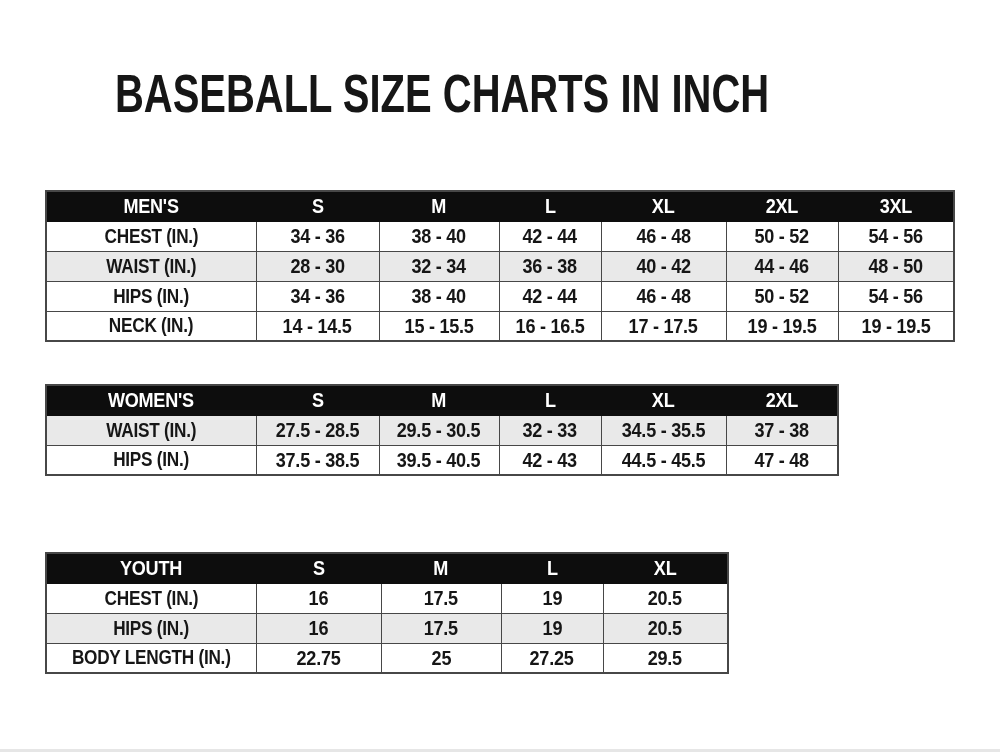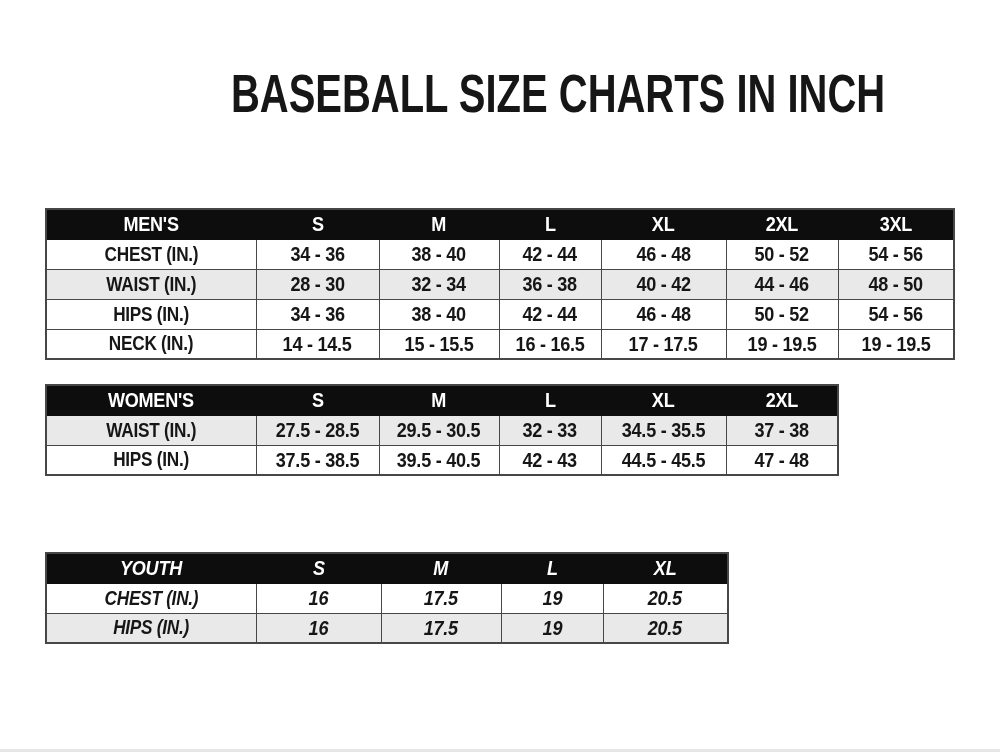--- a/index.html
+++ b/index.html
@@ -5,36 +5,36 @@
   * { margin: 0; padding: 0; box-sizing: border-box; }
   html, body {
     width: 1000px; height: 752px;
     background: var(--page-bg, #ffffff);
     font-family: "Liberation Sans", sans-serif;
     overflow: hidden;
   }
   .page { position: relative; width: 1000px; height: 752px; background: var(--page-bg, #ffffff); }
 
   
-  .title { position: absolute; top: 66px; left: 0; width: 1000px; text-align: right; padding-left: 23px; }
+  .title { position: absolute; top: 66px; left: 0; width: 1000px; text-align: left; }
   .title-text {
     display: inline-block; font-size: 54px; font-weight: bold; line-height: 1.0;
     color: var(--text, #161616); white-space: nowrap; transform: scaleX(0.74);
   }
 
   
   .size-table {
     position: absolute; left: 45px;
     border-collapse: collapse; table-layout: fixed;
     background: var(--row-bg, #ffffff);
     border: 2px solid var(--border, #474747);
   }
-  #table-mens   { top: 208px; width: 908px; }
+  #table-mens   { top: 190px; width: 908px; }
   #table-womens { top: 384px; width: 792px; }
-  #table-youth  { top: 552px; width: 682px; font-style: italic; }
+  #table-youth  { top: 552px; width: 682px; }
 
   .size-table th {
     background: var(--header-bg, #0d0d0d);
     color: var(--header-text, #ffffff);
     height: 30px; border: 1px solid var(--header-bg, #0d0d0d);
     font-weight: bold; text-align: center; vertical-align: middle;
   }
   .size-table td {
     height: 30px; border: 1.5px solid var(--border, #474747);
     font-weight: bold; text-align: center; vertical-align: middle;
@@ -198,17 +198,24 @@
           <td class="value-cell"><span class="cell-text">19</span></td>
           <td class="value-cell"><span class="cell-text">20.5</span></td>
         </tr>
         <tr class="alt">
           <td class="label-cell"><span class="cell-text">HIPS (IN.)</span></td>
           <td class="value-cell"><span class="cell-text">16</span></td>
           <td class="value-cell"><span class="cell-text">17.5</span></td>
           <td class="value-cell"><span class="cell-text">19</span></td>
           <td class="value-cell"><span class="cell-text">20.5</span></td>
         </tr>
+        <tr>
+          <td class="label-cell"><span class="cell-text">BODY LENGTH (IN.)</span></td>
+          <td class="value-cell"><span class="cell-text">22.75</span></td>
+          <td class="value-cell"><span class="cell-text">25</span></td>
+          <td class="value-cell"><span class="cell-text">27.25</span></td>
+          <td class="value-cell"><span class="cell-text">29.5</span></td>
+        </tr>
       </tbody>
   </table>
 
   <div class="bottom-edge"></div>
 </div>
 
 </body></html>

